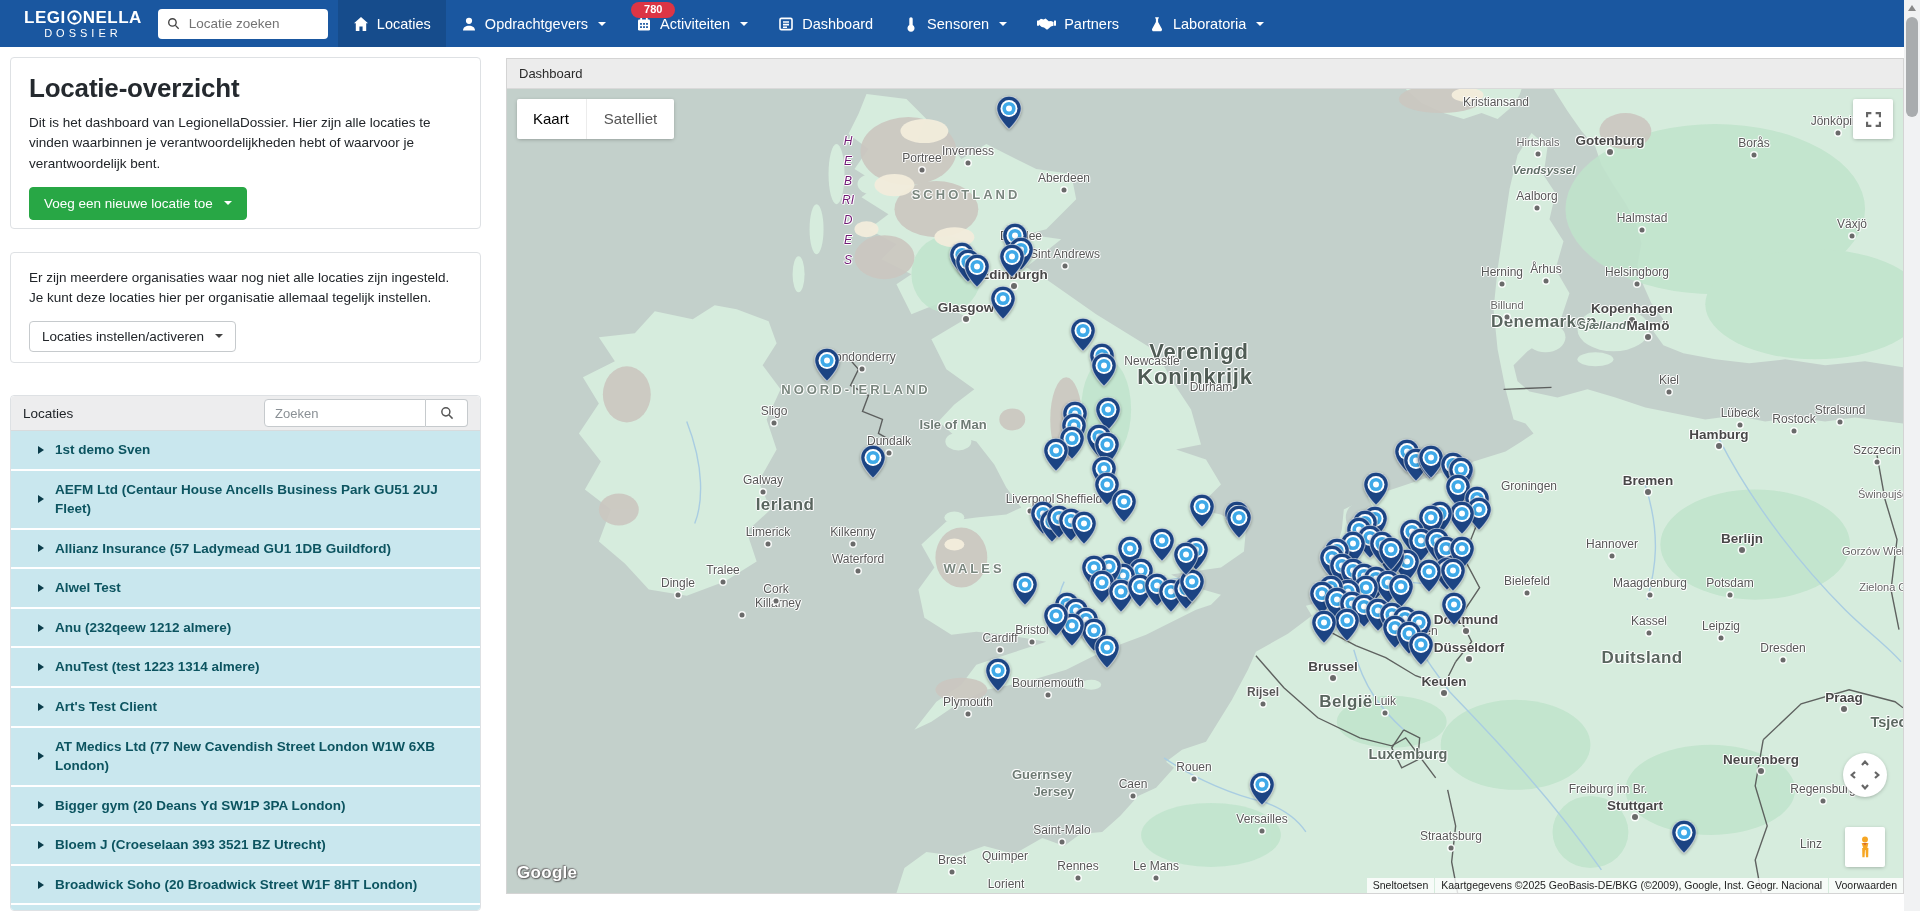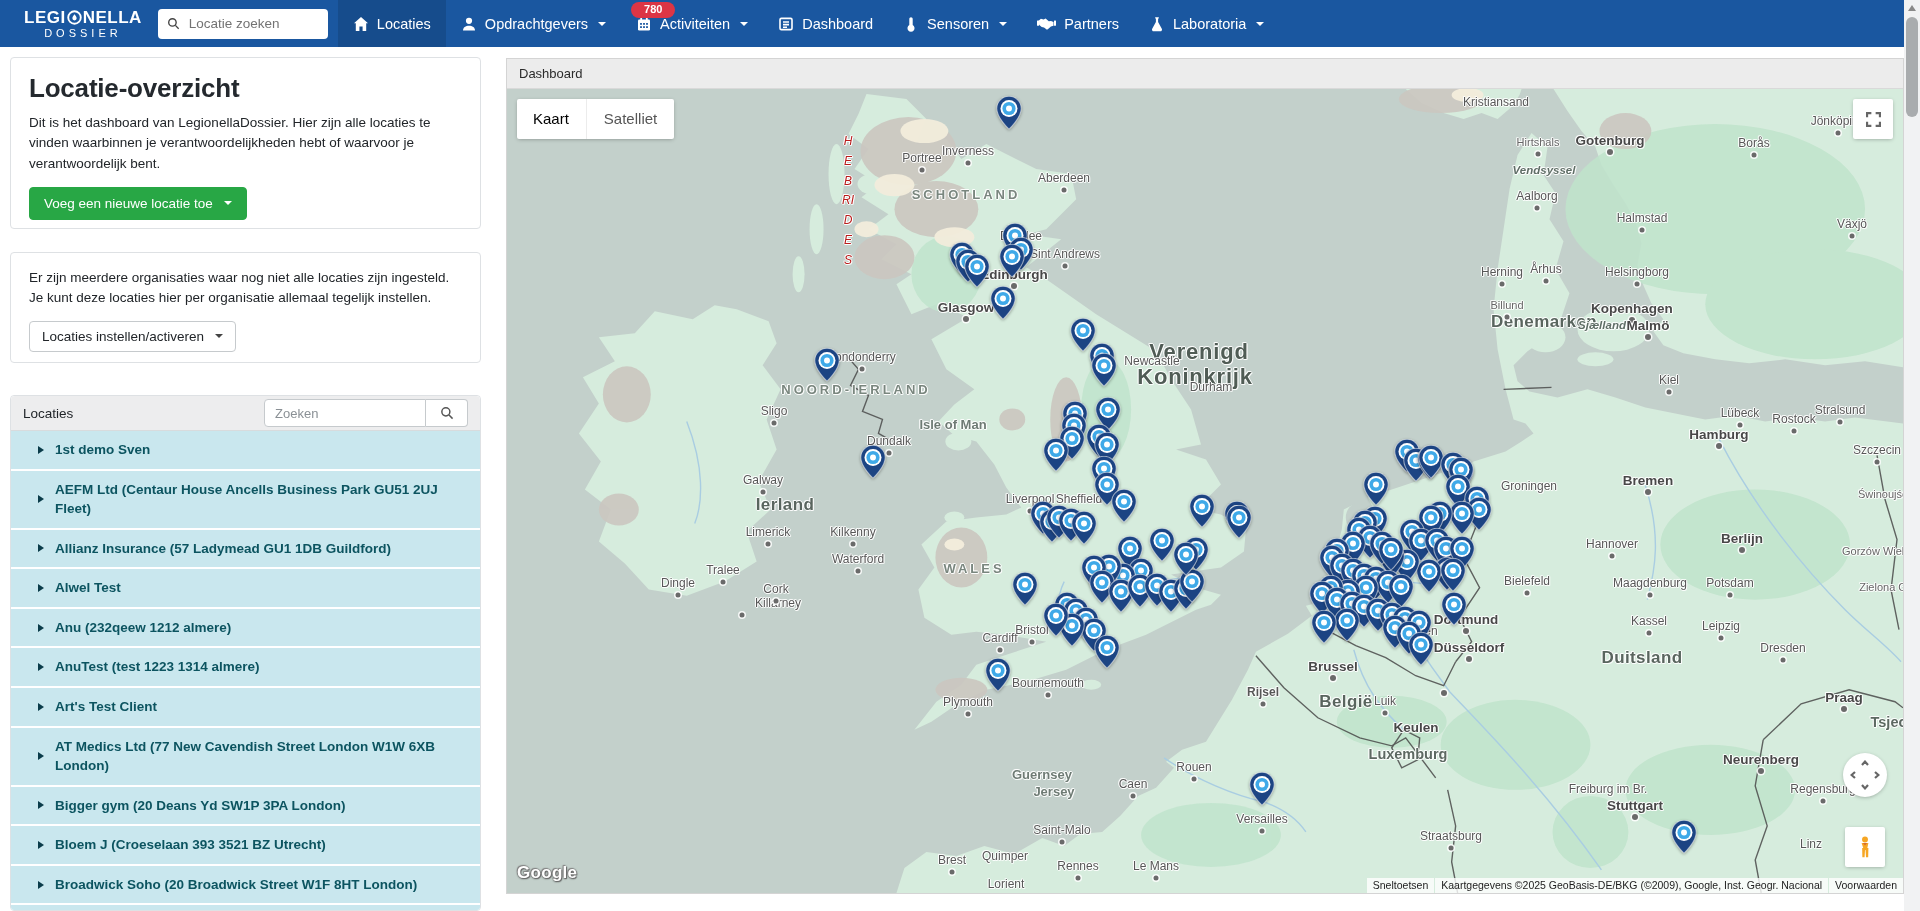--- a/index.html
+++ b/index.html
@@ -80,21 +80,21 @@
   .reg     { font-size:13px; letter-spacing:3px; color:#79867e; font-weight:600; }
   .cty-xl  { font-size:22px; font-weight:700; color:#505c55; letter-spacing:.8px; }
   .cty     { font-size:17px; font-weight:700; color:#59655e; letter-spacing:.4px; }
   .cty-sm  { font-size:14.5px; font-weight:700; color:#5d6962; }
   .city-lg { font-size:13.5px; font-weight:700; color:#484848; }
   .city    { font-size:12px; color:#575757; }
   .city-sm { font-size:11px; color:#666; }
   .isl     { font-size:13px; font-weight:700; color:#6e7b74; }
   .isl-i   { font-size:11.5px; font-style:italic; font-weight:600; color:#5f6e66; }
   .wtr-v   { width:14px; white-space:normal; word-break:break-all; font-style:italic;
-             color:#b91c1c; font-size:12px; line-height:1.65; text-align:center; letter-spacing:0; }
+             color:#701a75; font-size:12px; line-height:1.65; text-align:center; letter-spacing:0; }
   .mdot { position:absolute; width:5px; height:5px; border-radius:50%; background:#6a6a6a;
     transform:translate(-50%,-50%); box-shadow:0 0 0 1.5px rgba(255,255,255,.85); }
   .pin { position:absolute; width:26px; height:34px; transform:translate(-50%,-86%);
     filter:drop-shadow(0 1px 1.5px rgba(0,0,0,.35)); }
   .pin svg { width:100%; height:100%; display:block; }
   
   .gm-shadow { box-shadow:0 1px 4px -1px rgba(0,0,0,.35); }
   .gm-type { position:absolute; left:10px; top:10px; height:40px; background:#fff; border-radius:2px;
     display:flex; align-items:stretch; font-size:15px; z-index:20; }
   .gm-type .t { padding:0 17px; line-height:40px; cursor:pointer; }
@@ -474,21 +474,21 @@
         <div class="mlabel city" style="left: 499px; top: 795px;">Lorient</div>
         <div class="mlabel city" style="left: 445px; top: 771px;">Brest</div>
         <div class="mdot" style="left: 445px; top: 783px;"></div>
         <div class="mlabel city" style="left: 498px; top: 767px;">Quimper</div>
         <div class="mlabel city" style="left: 756px; top: 603px; font-weight: bold;">Rijsel</div>
         <div class="mdot" style="left: 756px; top: 615px;"></div>
         <div class="mlabel city-lg" style="left: 826px; top: 577px;">Brussel</div>
         <div class="mdot" style="left: 826px; top: 589px; width: 6px; height: 6px;"></div>
         <div class="mlabel city" style="left: 878px; top: 612px;">Luik</div>
         <div class="mdot" style="left: 878px; top: 624px;"></div>
-        <div class="mlabel city-lg" style="left: 909px; top: 592px; margin-top: 46px;">Keulen</div>
+        <div class="mlabel city-lg" style="left: 937px; top: 592px;">Keulen</div>
         <div class="mdot" style="left: 937px; top: 604px; width: 6px; height: 6px;"></div>
         <div class="mlabel city-lg" style="left: 959px; top: 530px;">Dortmund</div>
         <div class="mdot" style="left: 959px; top: 542px; width: 6px; height: 6px;"></div>
         <div class="mlabel city" style="left: 914px; top: 542px;">Essen</div>
         <div class="mlabel city-lg" style="left: 962px; top: 558px;">Düsseldorf</div>
         <div class="mdot" style="left: 962px; top: 570px; width: 6px; height: 6px;"></div>
         <div class="mlabel city" style="left: 1020px; top: 492px;">Bielefeld</div>
         <div class="mdot" style="left: 1020px; top: 504px;"></div>
         <div class="mlabel city" style="left: 1105px; top: 455px;">Hannover</div>
         <div class="mdot" style="left: 1105px; top: 467px;"></div>

